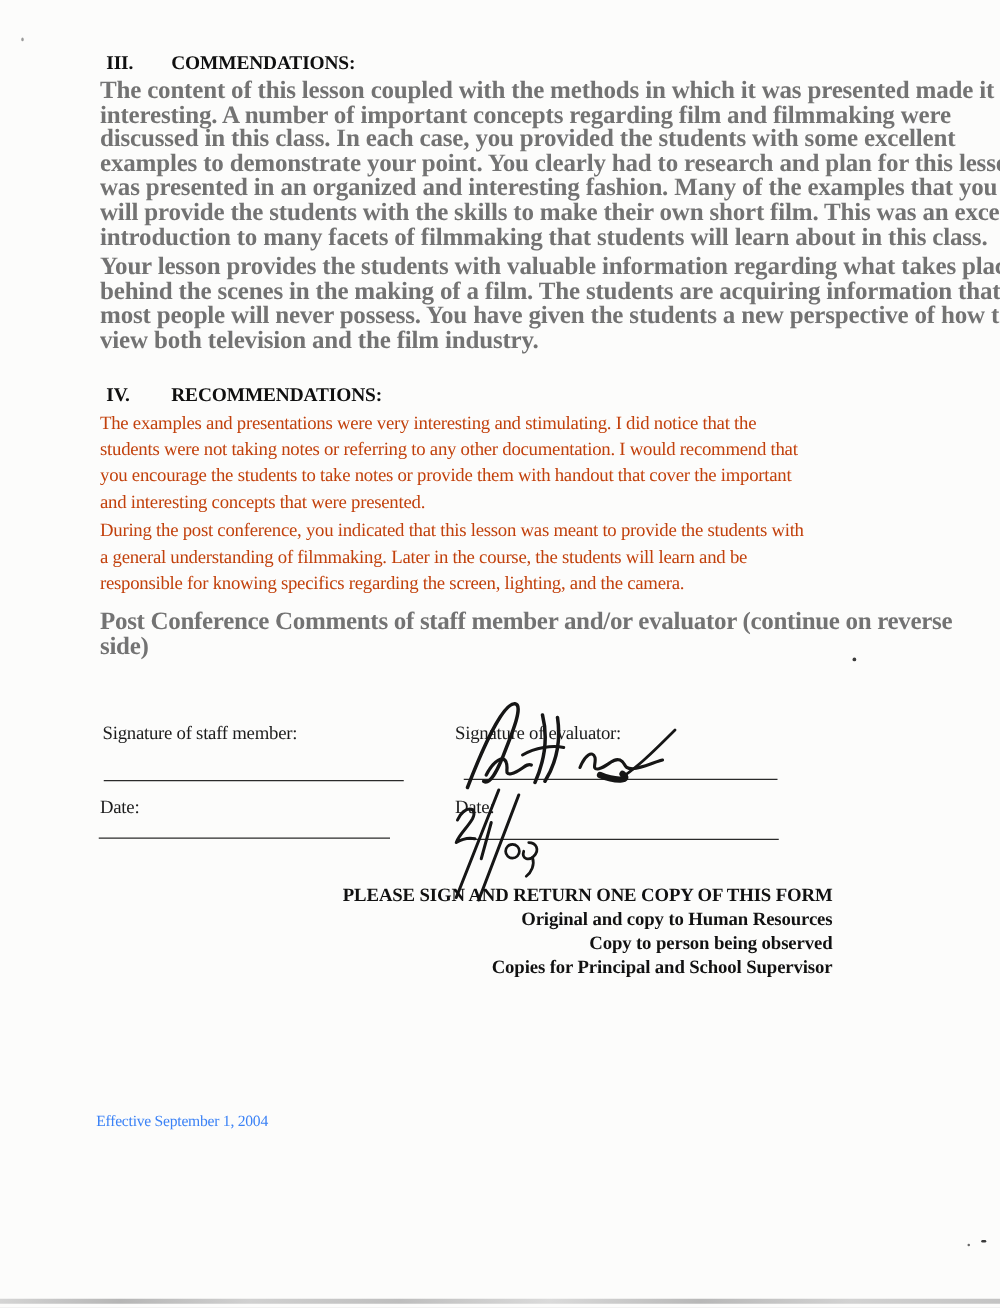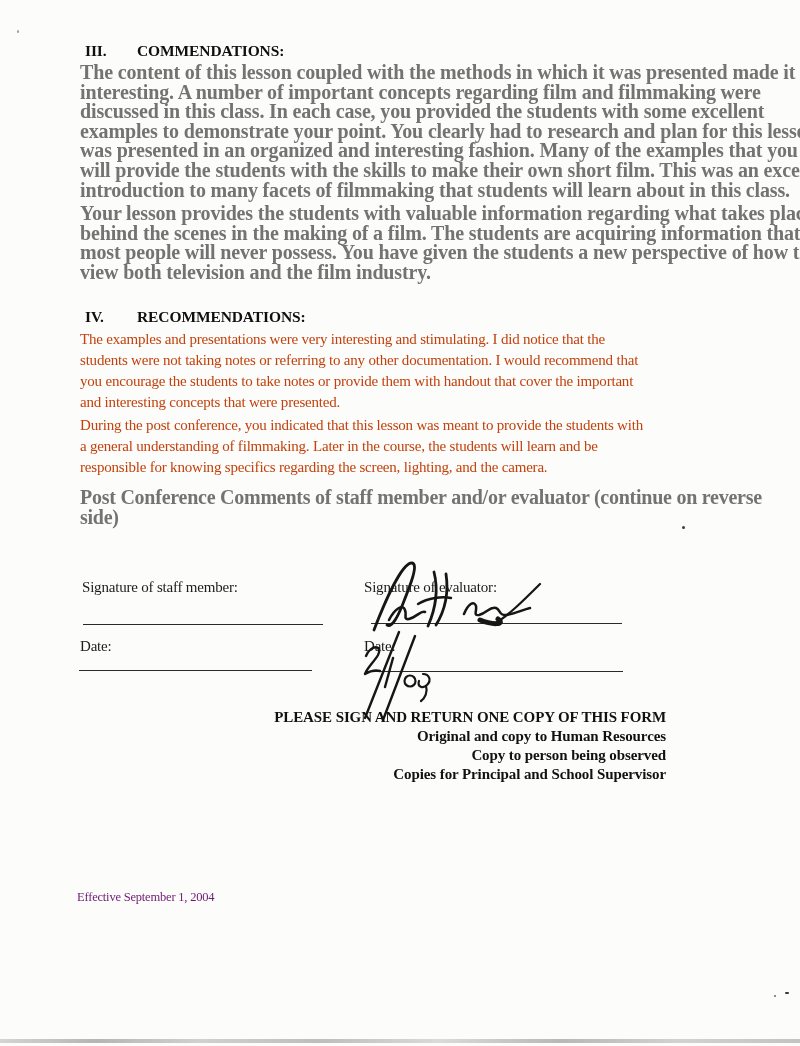--- a/index.html
+++ b/index.html
@@ -43,21 +43,21 @@
   .hline{position:absolute;height:0;border-top:1.6px solid #2a2a2a;}
   .center-block{
     text-align:center;
     font-weight:bold;
     font-size:15px;
     line-height:19px;
     color:#111;
     white-space:pre-line;
     letter-spacing:-0.1px;
   }
-  .footer-note{font-size:12.5px;color:#701a75;letter-spacing:-0.2px;}
+  .footer-note{font-size:12.5px;color:#3b82f6;letter-spacing:-0.2px;}
   .ink{stroke:#161616;fill:none;stroke-linecap:round;stroke-linejoin:round;}
   .scanbar{
     position:absolute;left:0;top:1039px;width:800px;height:4px;
     background:linear-gradient(90deg,#c7c7c7 0%,#9e9e9e 12%,#c2c2c2 25%,#a9a9a9 40%,#cfcfcf 55%,#a1a1a1 70%,#c4c4c4 85%,#b0b0b0 100%);
     opacity:.75;
   }
   .speck{position:absolute;background:#555;border-radius:50%;}
 </style>
 </head>
 <body>

